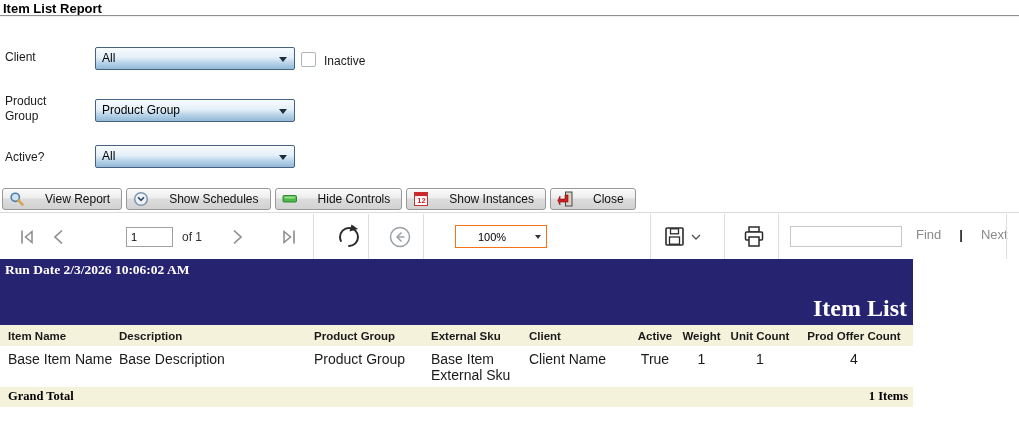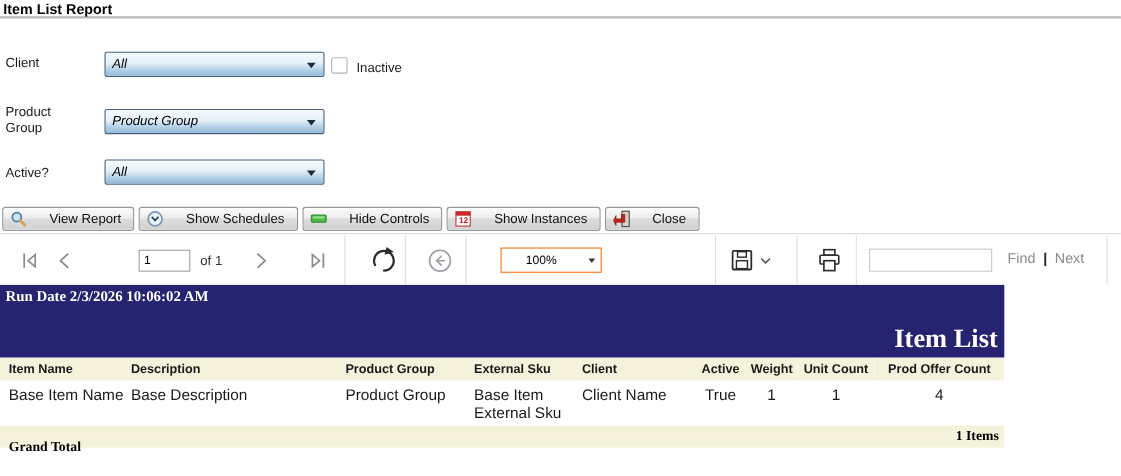--- a/index.html
+++ b/index.html
@@ -7,21 +7,21 @@
   body { font-family: "Liberation Sans", sans-serif; color:#1a1a1a; }
   .screen { position:relative; width:1019px; height:433px; background:#fff; overflow:hidden; }
 
   .page-title { position:absolute; left:3px; top:1px; font-size:13px; font-weight:bold; color:#000; }
   .title-rule { position:absolute; left:0; top:15px; width:1019px; height:2px; background:#8f8f8f; border-bottom:1px solid #f2f2f2; }
 
   .field-label { position:absolute; font-size:12px; color:#1a1a1a; }
   .combo { position:absolute; width:200px; height:23px; border:1px solid #46627f; border-radius:2px;
            background:linear-gradient(to bottom,#f7fbfe 0%,#e4eff8 45%,#b9d4e9 70%,#93b9d8 100%);
            font-size:12px; color:#000; cursor:default; }
-  .combo .combo-text { position:absolute; left:6px; top:3px;font-style:italic; }
+  .combo .combo-text { position:absolute; left:6px; top:3px; }
   .combo .combo-arrow { position:absolute; right:7px; top:9px; width:0; height:0;
            border-left:4px solid transparent; border-right:4px solid transparent; border-top:5px solid #1d2b3a; }
 
   .checkbox { position:absolute; width:15px; height:15px; background:#fff; border:1px solid #aeb5bb; border-radius:2px; }
 
   .btn-row { position:absolute; left:2px; top:188px; display:flex; gap:4px; }
   .app-btn { display:inline-flex; align-items:center; gap:20px; height:22px; padding:0 11px 0 6px;
              border:1px solid #989898; border-radius:3px; font-size:12px; color:#111;
              background:linear-gradient(to bottom,#fbfbfb 0%,#ededed 45%,#dcdcdc 50%,#d2d2d2 100%);
              box-shadow:inset 0 1px 0 #fff; cursor:default; }
@@ -29,36 +29,36 @@
 
   .viewer-toolbar { position:absolute; left:0; top:212px; width:1019px; height:47px; background:#fff; border-top:1px solid #dbdbdb; }
   .tb-item { position:absolute; top:0; height:47px; display:flex; align-items:center; }
   .tb-sep { position:absolute; top:1px; width:1px; height:45px; background:#dedede; }
   .page-input { position:absolute; left:126px; top:14px; width:47px; height:20px; border:1px solid #a0a0a0; font-size:11px; padding-left:4px; font-family:"Liberation Sans",sans-serif; }
   .of-label { position:absolute; left:182px; top:17px; font-size:12px; color:#333; }
   .zoom-combo { position:absolute; left:455px; top:12px; width:92px; height:23px; border:1px solid #f97316; background:#fff; font-size:11px; }
   .zoom-combo .zc-text { position:absolute; left:0; right:18px; top:5px; text-align:center; color:#000; }
   .zoom-combo .zc-arrow { position:absolute; right:5px; top:9px; width:0; height:0; border-left:3.5px solid transparent; border-right:3.5px solid transparent; border-top:4px solid #333; }
   .search-input { position:absolute; left:790px; top:13px; width:112px; height:21px; border:1px solid #c8c8c8; font-size:12px; padding:0 4px; font-family:"Liberation Sans",sans-serif; }
-  .findnext { position:absolute; left:916px; top:14px; font-size:13px; color:#8a8a8a; display:flex; gap:7px; align-items:flex-start; }
+  .findnext { position:absolute; left:916px; top:14px; font-size:13px; color:#8a8a8a; display:flex; gap:18px; align-items:flex-start; }
   .findnext .fn-bar { color:#222; font-weight:bold; }
 
   .report { position:absolute; left:0; top:259px; width:913px; }
   .report-header { position:relative; width:913px; height:66px; background:var(--report-header-bg,#262370); }
   .run-date { position:absolute; left:5px; top:3px; font-family:"Liberation Serif",serif; font-weight:bold; font-size:13.5px; color:#fff; }
   .report-title { position:absolute; right:6px; bottom:3px; font-family:"Liberation Serif",serif; font-weight:bold; font-size:24px; color:#fff; }
 
   table.report-table { width:913px; border-collapse:collapse; table-layout:fixed; }
   .report-table th { background:var(--report-band-bg,#f5f2db); font-size:11.5px; font-weight:bold; text-align:left; padding:4px 2px; height:21px; white-space:nowrap; overflow:hidden; }
   .report-table td { font-size:14px; padding:5px 2px 0 2px; height:41px; vertical-align:top; background:#fff; }
   .report-table .c-first { padding-left:8px; }
   .report-table .c-center { text-align:center; }
 
   .grand-total { position:relative; width:913px; height:20px; background:var(--report-band-bg,#f5f2db); font-family:"Liberation Serif",serif; font-weight:bold; font-size:12.5px; color:#000; }
-  .grand-total .gt-label { position:absolute; left:8px; top:12px; }
+  .grand-total .gt-label { position:absolute; left:8px; top:2px; }
   .grand-total .gt-value { position:absolute; right:5px; top:2px; }
   .page-footer { width:913px; text-align:center; font-size:11.5px; color:#000; margin-top:8px; }
 </style>
 </head>
 <body>
 
 <div class="screen">
 
   <div class="page-title">Item List Report</div>
   <div class="title-rule"></div>

